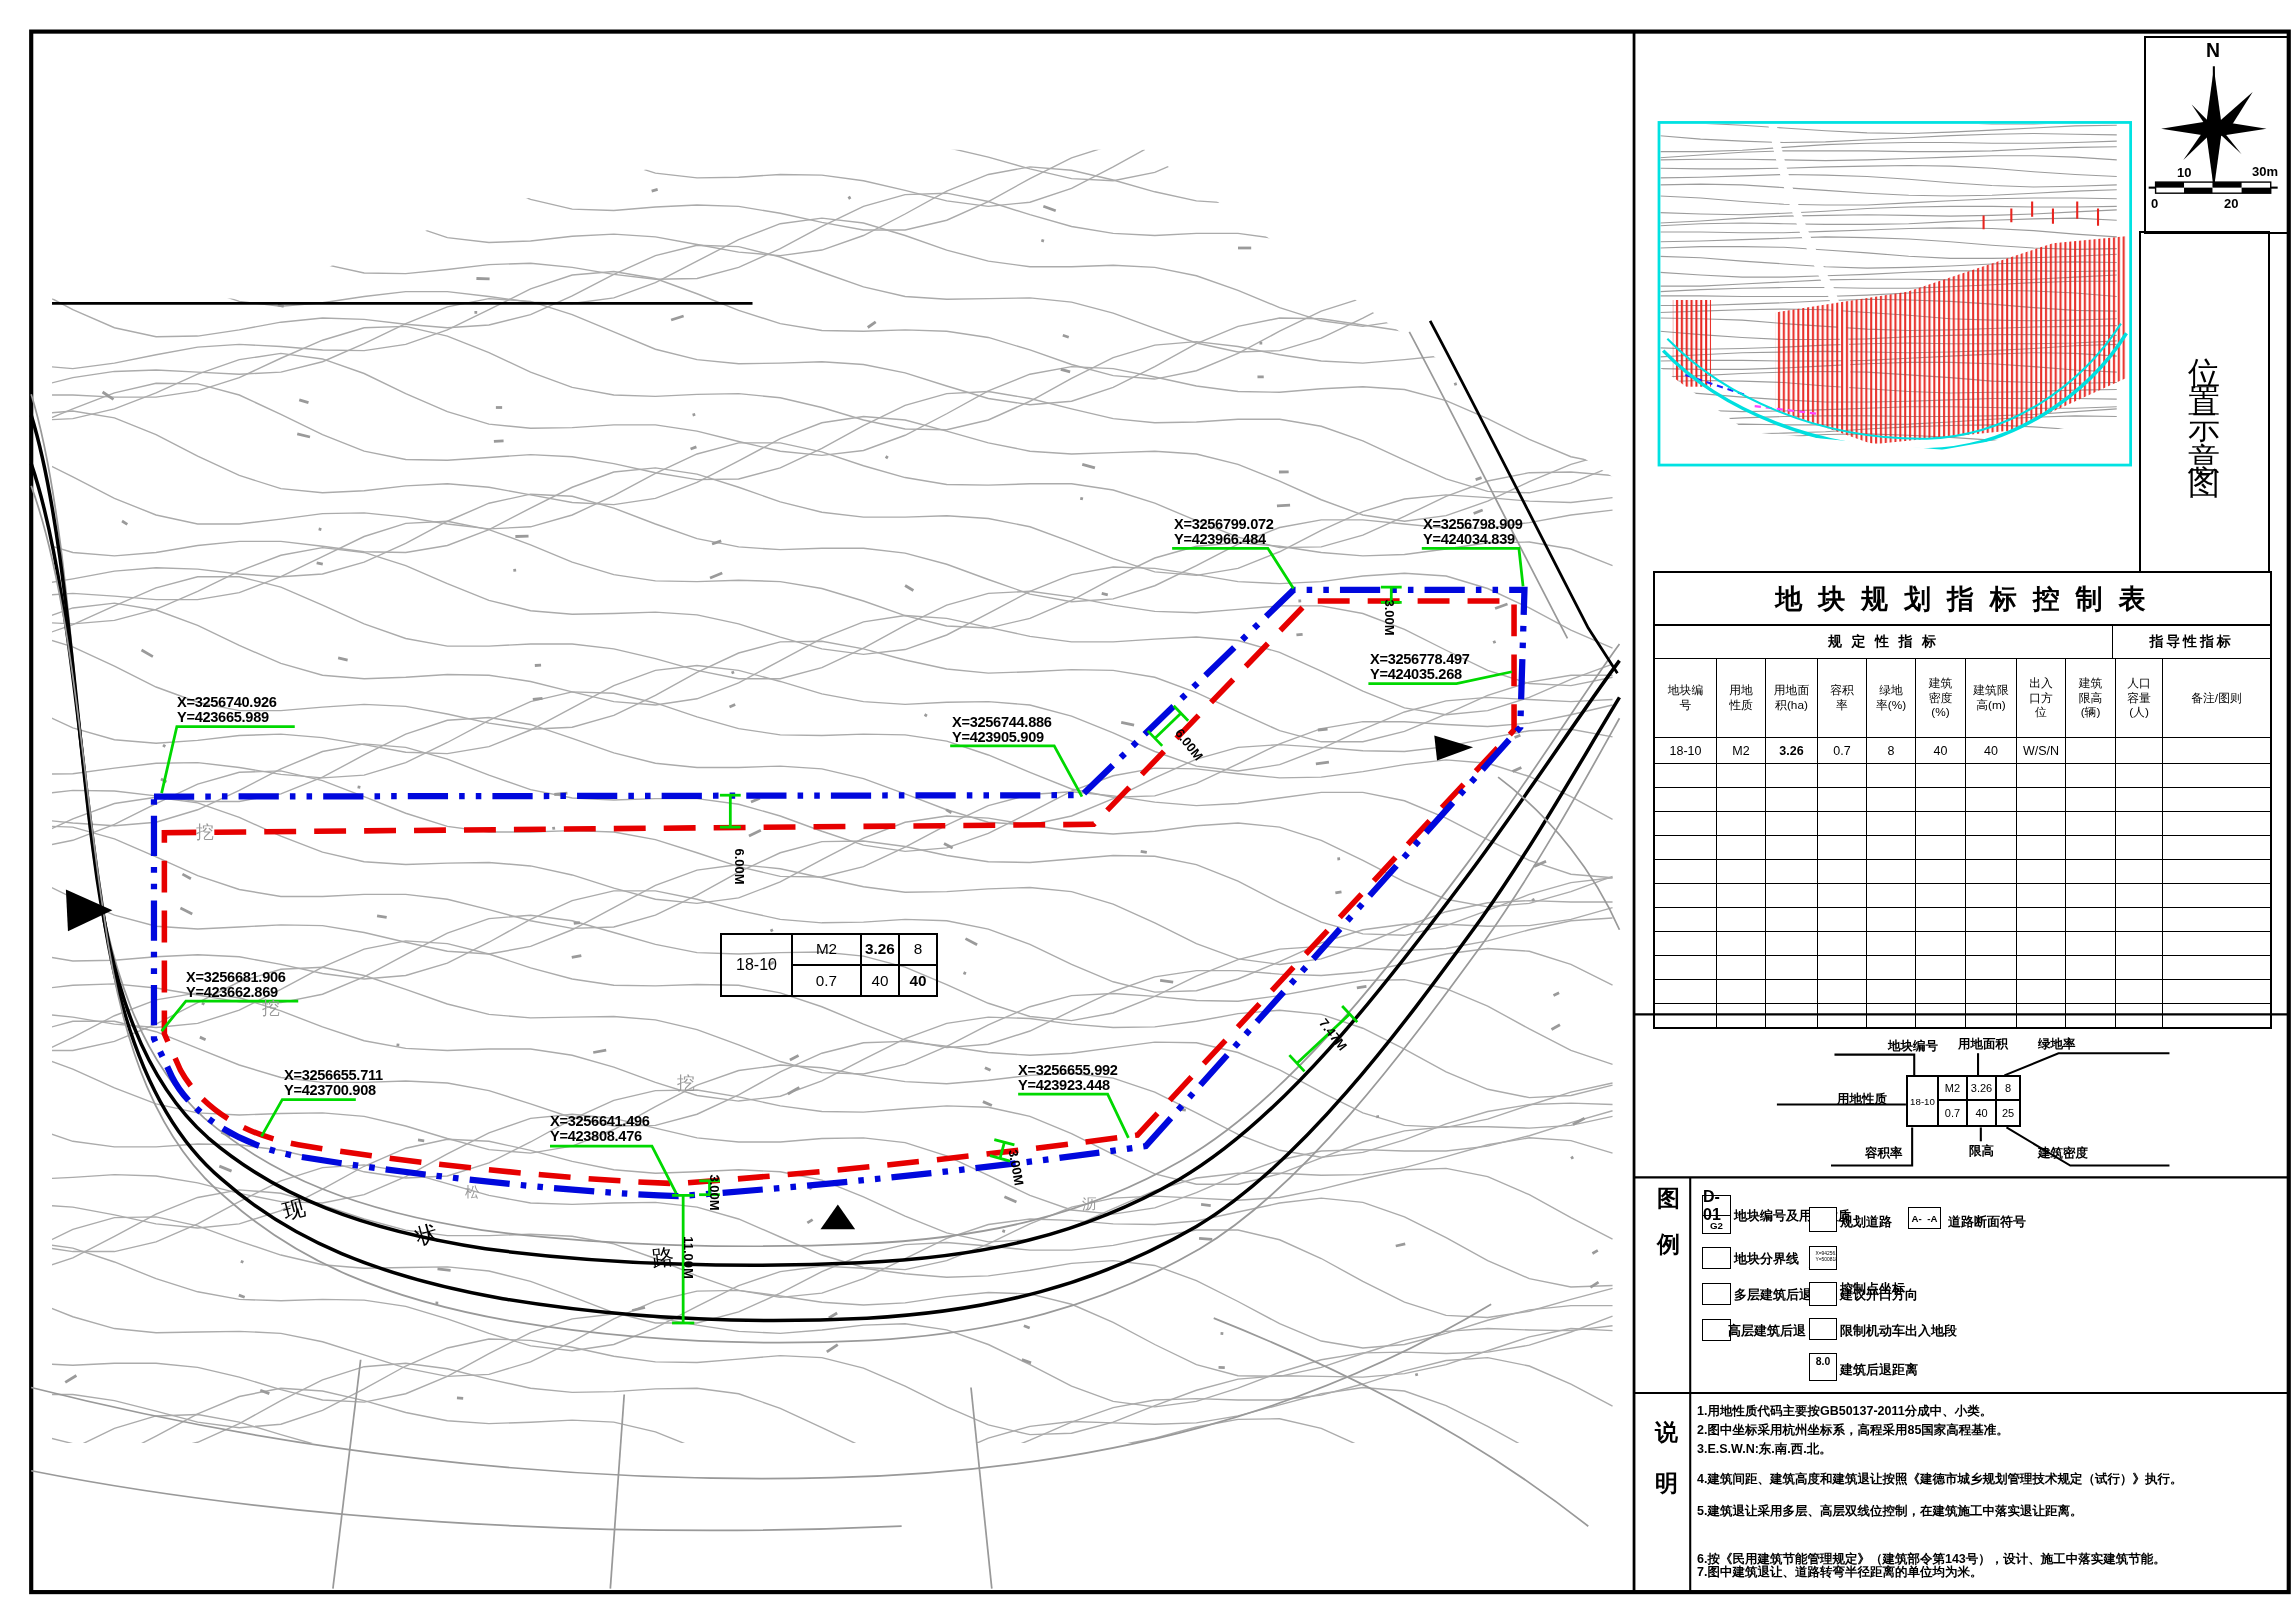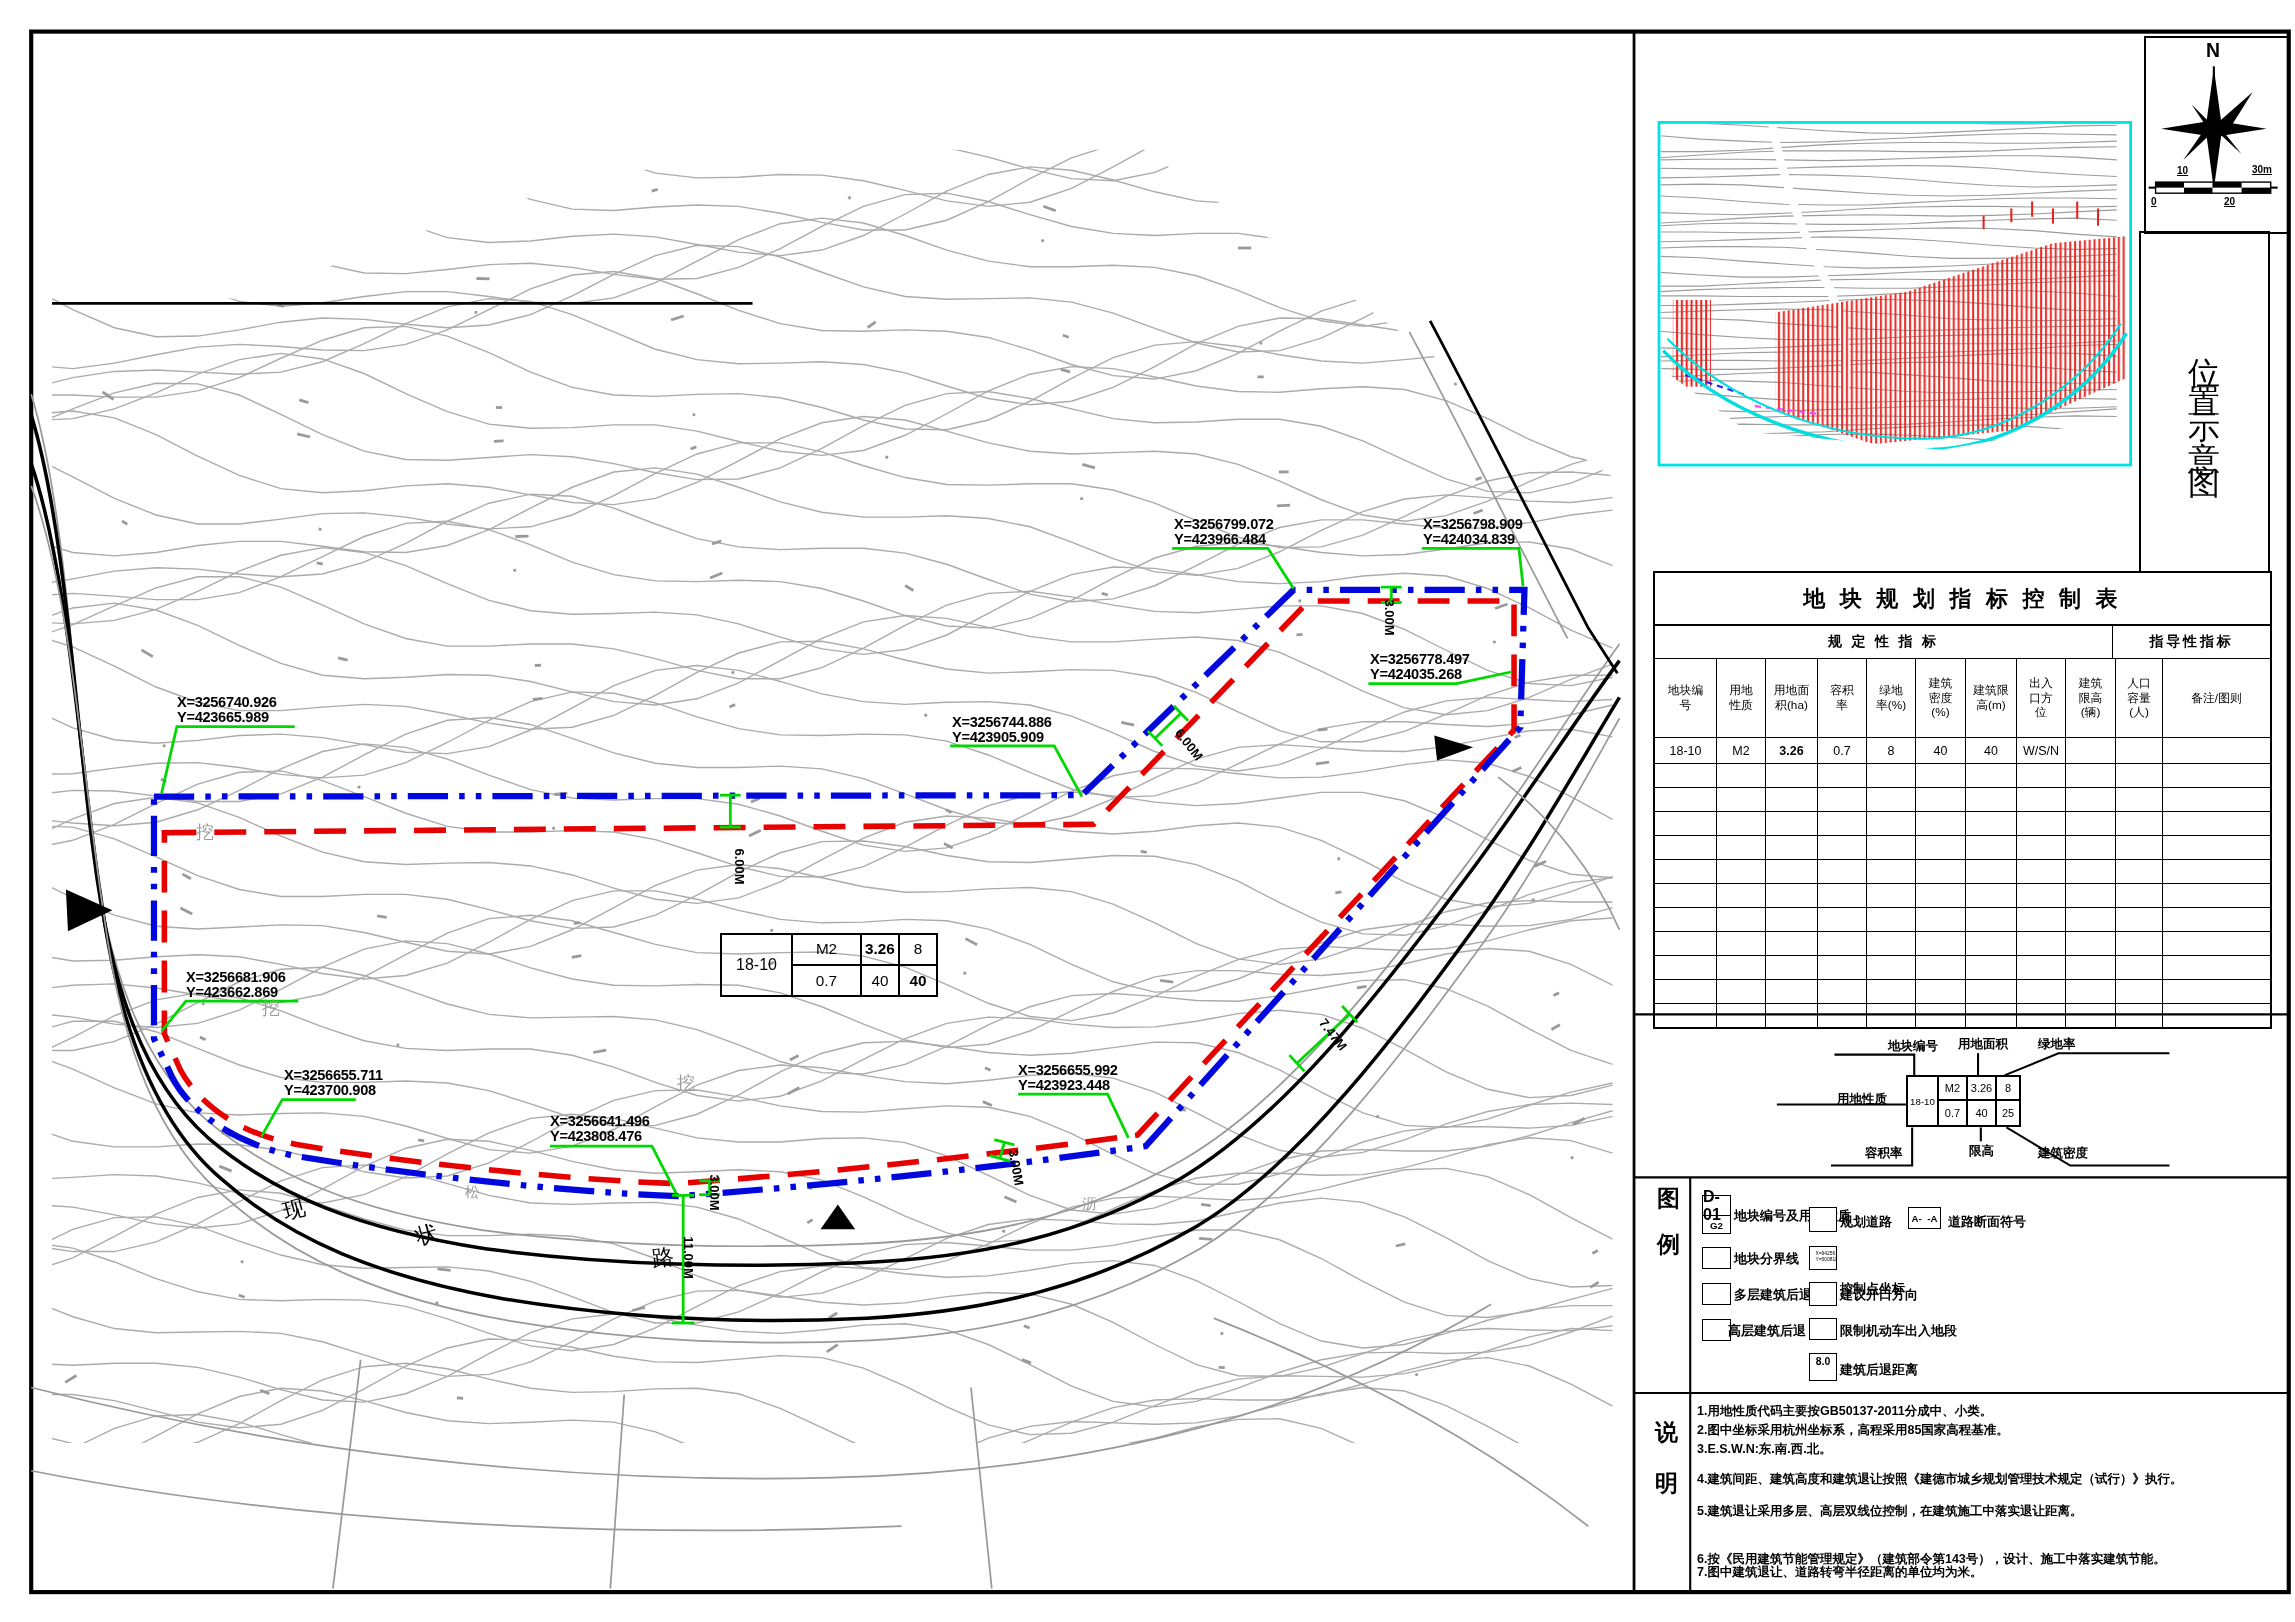--- a/index.html
+++ b/index.html
@@ -20,21 +20,21 @@
   #plot-tag .grid{display:grid;grid-template-columns:69px 38px 36px;grid-template-rows:30.5px 30px;}
   #plot-tag .grid div{border-right:2.1px solid #000;border-bottom:2.1px solid #000;display:flex;align-items:center;justify-content:center;font-size:15.3px;}
   #plot-tag .grid div:nth-child(3n){border-right:none;}
   #plot-tag .grid div:nth-child(n+4){border-bottom:none;}
   .bold{font-weight:bold;}
   
   .panelbox{border:2.1px solid #000;}
   #loc-title{writing-mode:vertical-rl;text-orientation:upright;font-size:32px;letter-spacing:28px;}
   
   #index-table{border:2.1px solid #000;}
-  #it-title{height:51px;border-bottom:2.1px solid #000;display:flex;align-items:center;justify-content:center;font-size:22px;font-weight:bold;letter-spacing:4.2px;}
+  #it-title{height:51px;border-bottom:2.1px solid #000;display:flex;align-items:center;justify-content:center;font-size:27px;font-weight:bold;letter-spacing:4.2px;}
   .trow{display:flex;border-bottom:1.4px solid #000;}
   .trow:last-child{border-bottom:none;}
   .tcell{border-right:1.4px solid #000;box-sizing:border-box;display:flex;align-items:center;justify-content:center;text-align:center;}
   .tcell:last-child{border-right:none;}
   .c0{width:62px;}.c1{width:49px;}.c2{width:52px;}.c3{width:49px;}.c4{width:49px;}
   .c5{width:50px;}.c6{width:51px;}.c7{width:49px;}.c8{width:50px;}.c9{width:47px;}.c10{flex:1;}
   .gl{width:458px;}.gr{flex:1;}
   #group-row{height:32px;font-size:14px;font-weight:bold;}
   #group-row .tcell{letter-spacing:2.8px;}
   #header-row{height:78px;font-size:11.8px;line-height:14.6px;}
@@ -48,21 +48,21 @@
   #diag-table .grid{display:grid;grid-template-columns:29px 29px 22px;grid-template-rows:24px 23.6px;}
   #diag-table .grid div{border-right:2.1px solid #000;border-bottom:2.1px solid #000;display:flex;align-items:center;justify-content:center;font-size:11px;}
   #diag-table .grid div:nth-child(3n){border-right:none;}
   #diag-table .grid div:nth-child(n+4){border-bottom:none;}
   
   .leg-label{font-size:13px;white-space:nowrap;font-weight:bold;}
   .leg-sym{border:1.4px solid #000;box-sizing:border-box;background:#fff;}
   .secchar{font-size:23px;font-weight:bold;}
   
   .note{font-size:12.5px;font-weight:bold;white-space:nowrap;}
-  .scale-num{font-size:10px;font-weight:bold;text-decoration:underline;}
+  .scale-num{font-size:13px;font-weight:bold;}
   #compass-n{font-size:19.4px;font-weight:bold;}
 </style>
 </head>
 <body>
 
 <div id="sheet">
 
   <svg width="2295" height="1623" viewBox="0 0 3309 2339">
     <defs>
       <clipPath id="mapclip">

